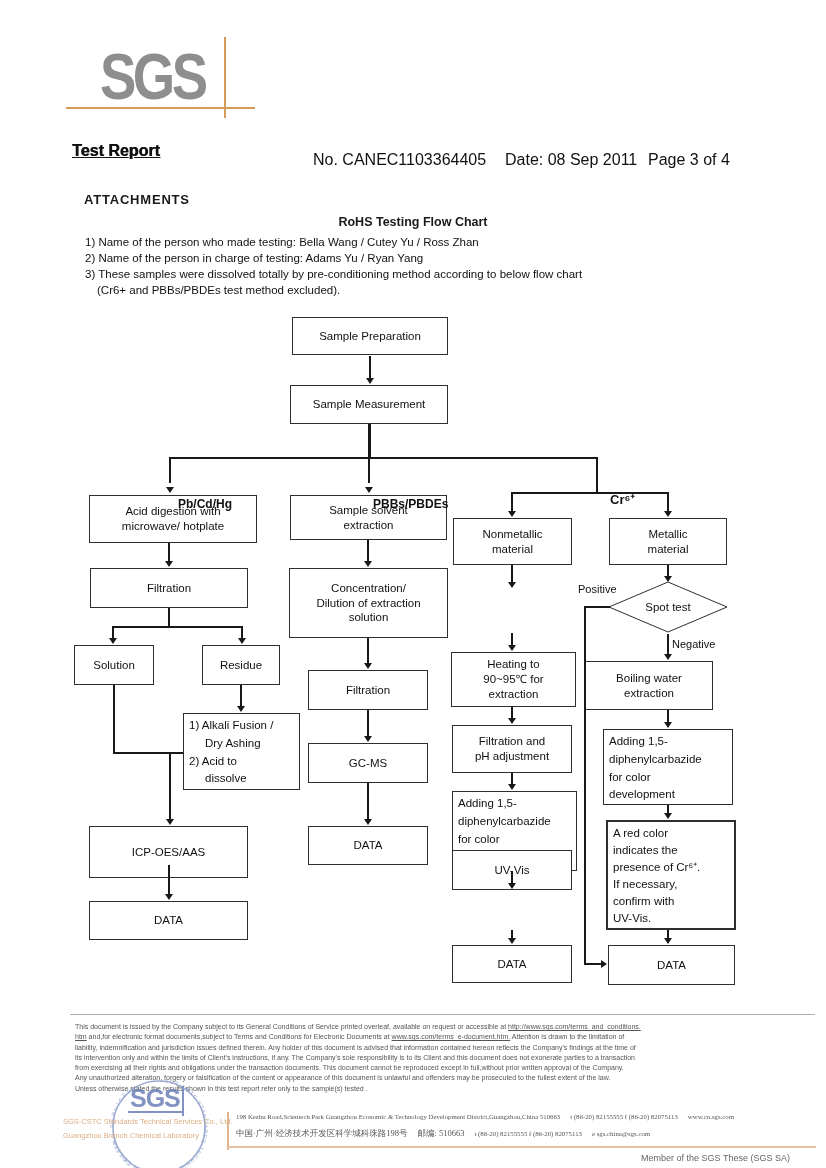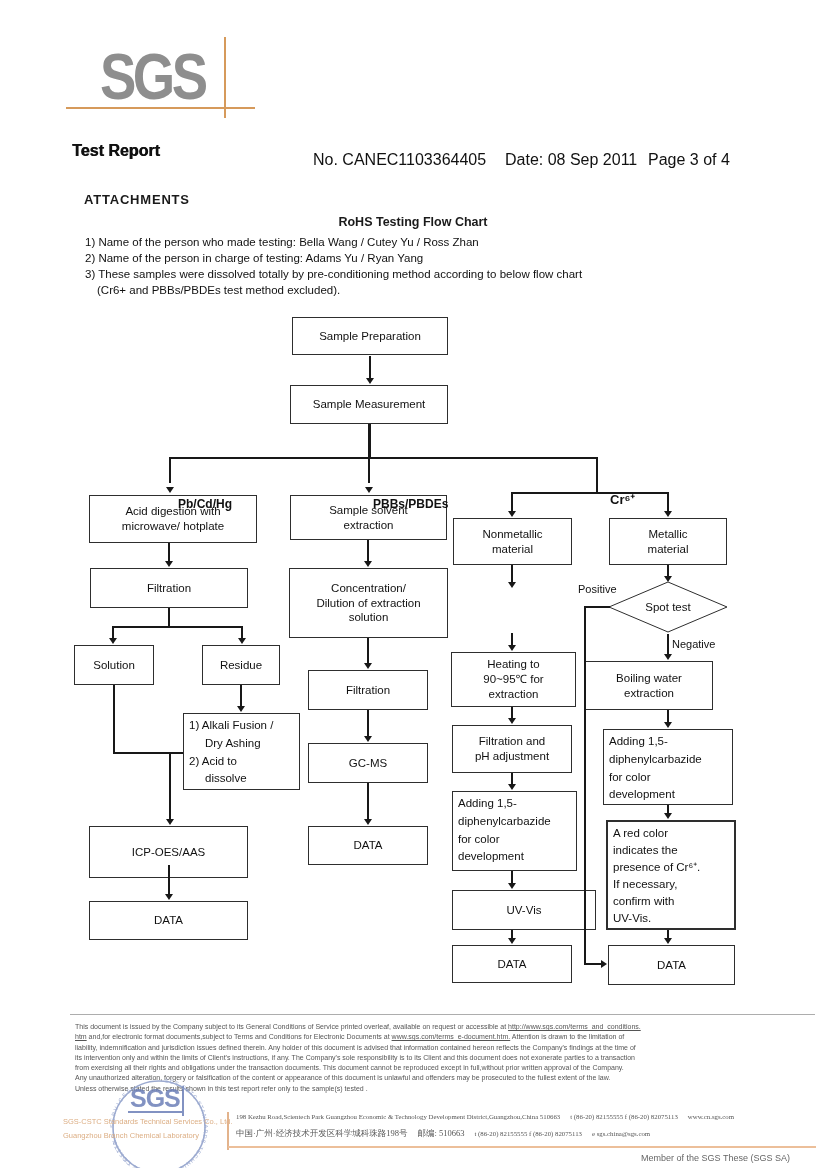--- a/index.html
+++ b/index.html
@@ -4,21 +4,21 @@
 <style>
   html,body{margin:0;padding:0;background:#e8e8e8;}
   .page{position:relative;width:826px;height:1168px;background:#fff;overflow:hidden;
         font-family:"Liberation Sans", sans-serif;color:#1a1a1a;margin:0 auto;}
   .abs{position:absolute;}
   
   .logo{position:absolute;left:100px;top:44px;font-size:62px;font-weight:bold;color:#8e8e8e;
         letter-spacing:-4px;transform:scale(.88,1.05);transform-origin:left top;line-height:1;}
   .oline{position:absolute;background:#d69a5b;}
   .title{position:absolute;left:72px;top:142px;font-size:16px;font-weight:bold;color:#111;
-         text-shadow:.6px 0 #111;}
+         text-shadow:.6px 0 #111;text-decoration:underline;}
   .hmeta{position:absolute;top:151px;font-size:16px;color:#111;}
   
   .attach-h{position:absolute;left:84px;top:192px;font-size:13px;font-weight:bold;letter-spacing:.8px;}
   .chart-title{position:absolute;left:0;top:215px;width:826px;text-align:center;
                font-size:12.5px;font-weight:bold;}
   .note{position:absolute;left:85px;font-size:11.5px;color:#111;}
   
   .box{position:absolute;box-sizing:border-box;border:1px solid #2e2e2e;background:#fff;
        display:flex;align-items:center;justify-content:center;text-align:center;
        font-size:11.5px;line-height:1.3;color:#111;white-space:pre-line;}
@@ -105,21 +105,21 @@
 for color
 development</div>
   <div class="box la b2" style="left:606px;top:820px;width:130px;height:110px;line-height:17px">A red color
 indicates the
 presence of Cr⁶⁺.
 If necessary,
 confirm with
 UV-Vis.</div>
   <div class="box" style="left:89px;top:826px;width:159px;height:52px">ICP-OES/AAS</div>
   <div class="box" style="left:308px;top:826px;width:120px;height:39px">DATA</div>
-  <div class="box" style="left:452px;top:890px;width:144px;height:40px">UV-Vis</div>
+  <div class="box" style="left:452px;top:850px;width:120px;height:40px">UV-Vis</div>
   <div class="box" style="left:89px;top:901px;width:159px;height:39px">DATA</div>
   <div class="box" style="left:452px;top:945px;width:120px;height:38px">DATA</div>
   <div class="box" style="left:608px;top:945px;width:127px;height:40px">DATA</div>
 
   <svg class="abs" style="left:608px;top:581px" width="121" height="53">
     <polygon points="60,1 119,26 60,51 1,26" fill="#ffffff" stroke="#2e2e2e" stroke-width="1"></polygon>
     <text x="60" y="30" text-anchor="middle" font-size="11.5" fill="#111">Spot test</text>
   </svg>
 
   <div class="blabel" style="left:178px;top:466px">Pb/Cd/Hg</div>

